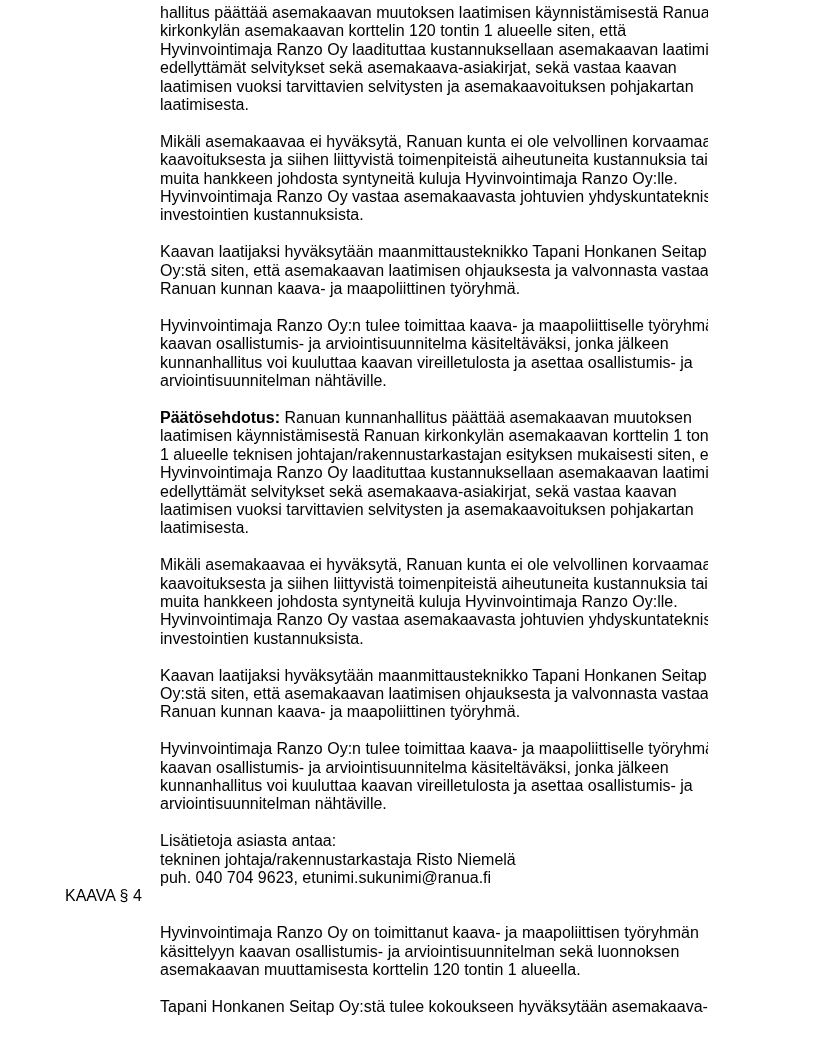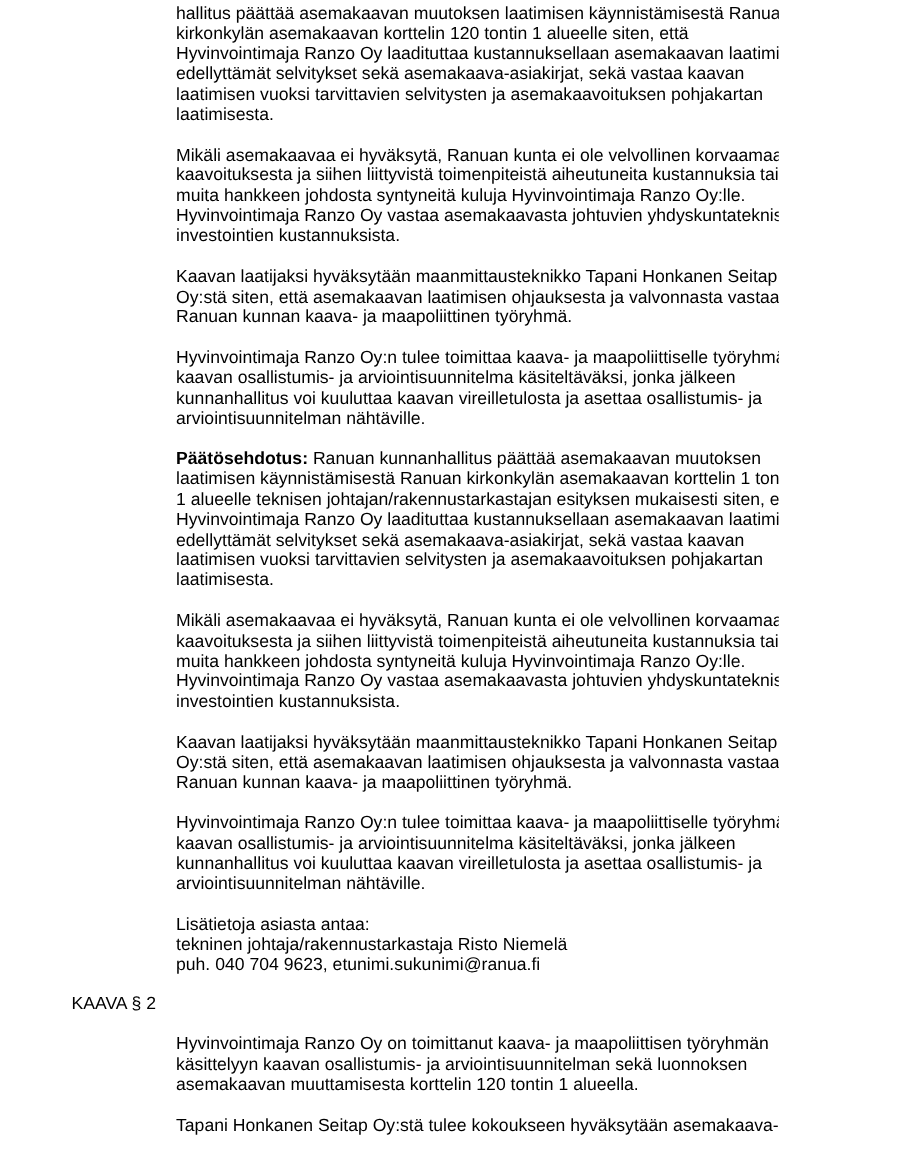--- a/index.html
+++ b/index.html
@@ -22,21 +22,21 @@
     position: absolute;
     left: 160px;
     top: 4px;
     width: 636px;
   }
   .para {
     white-space: pre-line;
     margin: 0 0 18.4px 0;
   }
   .para.tight {
-    margin-bottom: 17px;
+    margin-bottom: 0;
   }
   .lead {
     font-weight: bold;
   }
   .margin-label {
     margin-left: -95px;
     margin-bottom: 18.4px;
     white-space: pre;
   }
 </style>
@@ -89,21 +89,21 @@
     <p class="para">Hyvinvointimaja Ranzo Oy:n tulee toimittaa kaava- ja maapoliittiselle työryhmälle
 kaavan osallistumis- ja arviointisuunnitelma käsiteltäväksi, jonka jälkeen
 kunnanhallitus voi kuuluttaa kaavan vireilletulosta ja asettaa osallistumis- ja
 arviointisuunnitelman nähtäville.</p>
 
 
     <p class="para tight">Lisätietoja asiasta antaa:
 tekninen johtaja/rakennustarkastaja Risto Niemelä
 puh. 040 704 9623, etunimi.sukunimi@ranua.fi</p>
 
-    <p class="para margin-label">KAAVA § 2</p>
+    <p class="para margin-label">KAAVA § 4</p>
 
     <p class="para">Hyvinvointimaja Ranzo Oy on toimittanut kaava- ja maapoliittisen työryhmän
 käsittelyyn kaavan osallistumis- ja arviointisuunnitelman sekä luonnoksen
 asemakaavan muuttamisesta korttelin 120 tontin 1 alueella.</p>
 
     <p class="para">Tapani Honkanen Seitap Oy:stä tulee kokoukseen hyväksytään asemakaava-</p>
 
   </div>
 </div>
 

